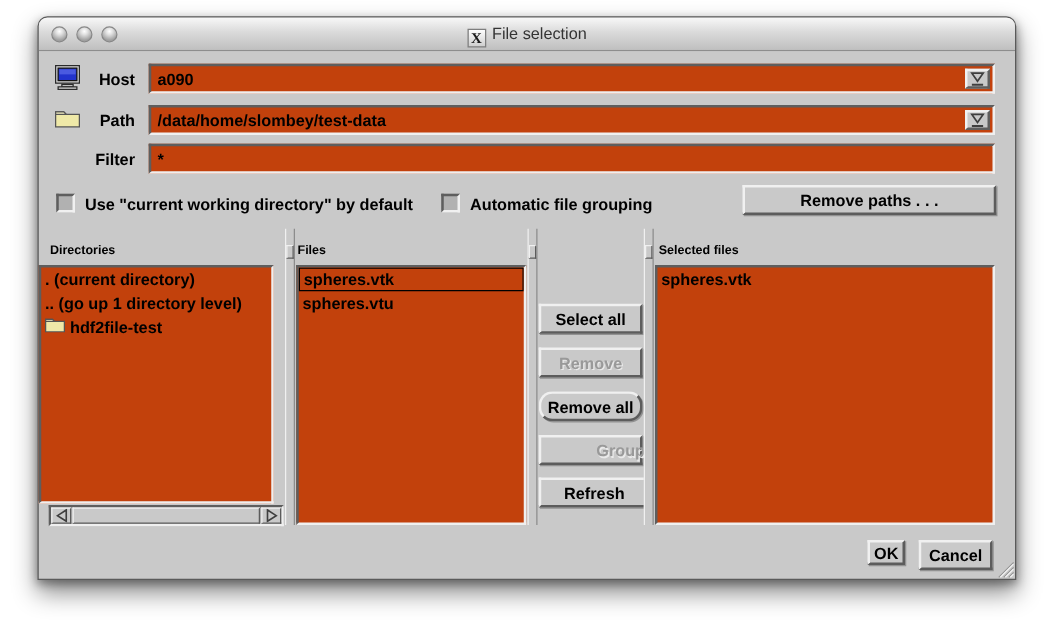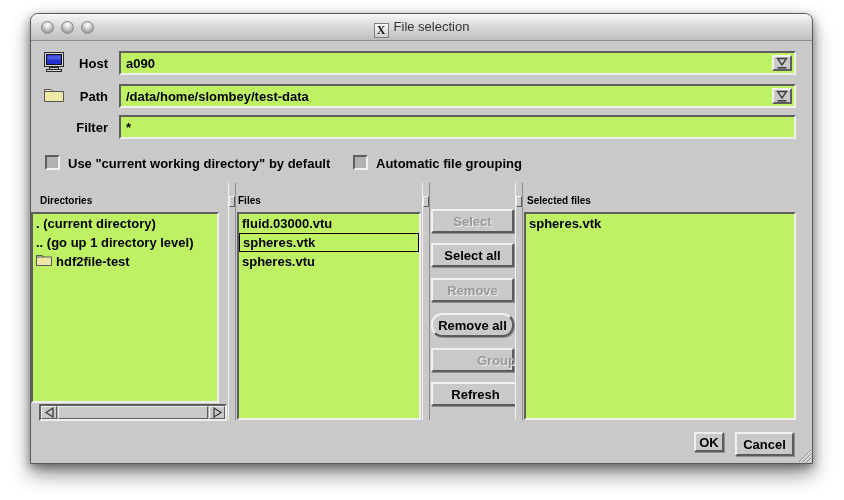--- a/index.html
+++ b/index.html
@@ -38,21 +38,21 @@
   .x11icon {
     display:inline-block; width:15px; height:15px; vertical-align:-3px; margin-right:5px;
     background:linear-gradient(#fdfdfd,#cfcfcf);
     border:1px solid #7e7e7e;
     font-family:"Liberation Serif", serif; font-weight:bold; font-size:12px;
     line-height:13px; text-align:center; color:#1a1a1a;
   }
   
   .lbl { font-size:13px; font-weight:bold; color:#000; white-space:nowrap; }
   .sunken {
-    background:#bef264;
+    background:#c2410c;
     border:2px solid;
     border-color:#5e5e5e #efefef #efefef #5e5e5e;
   }
   .field { position:absolute; height:24px; }
   .field input {
     position:absolute; left:2px; top:2px; bottom:2px; right:24px;
     border:none; outline:none; background:transparent;
     font-family:"Liberation Sans", sans-serif;
     font-size:13px; font-weight:bold; color:#000; padding:0 3px;
   }
@@ -171,20 +171,21 @@
 
   <div class="lbl" style="position:absolute;left:10px;top:106px;width:67px;text-align:right;">Filter</div>
   <div class="field sunken noarrow" style="left:88px;top:101px;width:677px;">
     <input type="text" value="*" style="">
   </div>
 
   <div class="checkbox" style="left:14px;top:141px;"></div>
   <div class="lbl" style="position:absolute;left:37px;top:142px;">Use "current working directory" by default</div>
   <div class="checkbox" style="left:322px;top:141px;"></div>
   <div class="lbl" style="position:absolute;left:345px;top:142px;">Automatic file grouping</div>
+  <div class="btn" style="left:563px;top:134px;width:203px;height:24px;">Remove paths . . .</div>
 
   <div class="panel-header" style="left:9px;top:181px;">Directories</div>
   <div class="panel-header" style="left:207px;top:181px;">Files</div>
   <div class="panel-header" style="left:496px;top:181px;">Selected files</div>
 
   <div class="list sunken" style="left:0;top:198px;width:188px;height:191px;">
     <div class="listrow">
         <span>. (current directory)</span>
       </div>
     <div class="listrow">
@@ -212,36 +213,32 @@
           <polygon points="2,1 9,5.5 2,10" fill="none" stroke="#3f3f3f" stroke-width="1.3"></polygon>
         </svg>
     </div>
   </div>
 
   <div class="splitter" style="left:197px;">
     <div class="split-grip" style="margin-top:13px;"></div>
   </div>
 
   <div class="list sunken" style="left:206px;top:198px;width:184px;height:208px;">
-    <div class="listrow">
-        <span>fluid.03000.vtu</span>
-      </div>
     <div class="listrow selected">
         <span>spheres.vtk</span>
       </div>
     <div class="listrow">
         <span>spheres.vtu</span>
       </div>
   </div>
 
   <div class="splitter" style="left:391px;">
     <div class="split-grip"></div>
   </div>
 
-  <div class="btn disabled" style="left:400px;top:195px;width:83px;height:24px;">Select</div>
   <div class="btn" style="left:400px;top:229px;width:83px;height:24px;">Select all</div>
   <div class="btn disabled" style="left:400px;top:264px;width:83px;height:24px;">Remove</div>
   <div class="btn" style="left:400px;top:299px;width:83px;height:24px;border-radius:11px;">Remove all</div>
   <div class="btn disabled" style="left:400px;top:334px;width:83px;height:24px;padding-left:48px;">Group</div>
   <div class="btn" style="left:400px;top:368px;width:89px;height:24px;">Refresh</div>
 
   <div class="splitter" style="left:484px;">
     <div class="split-grip"></div>
   </div>
 

